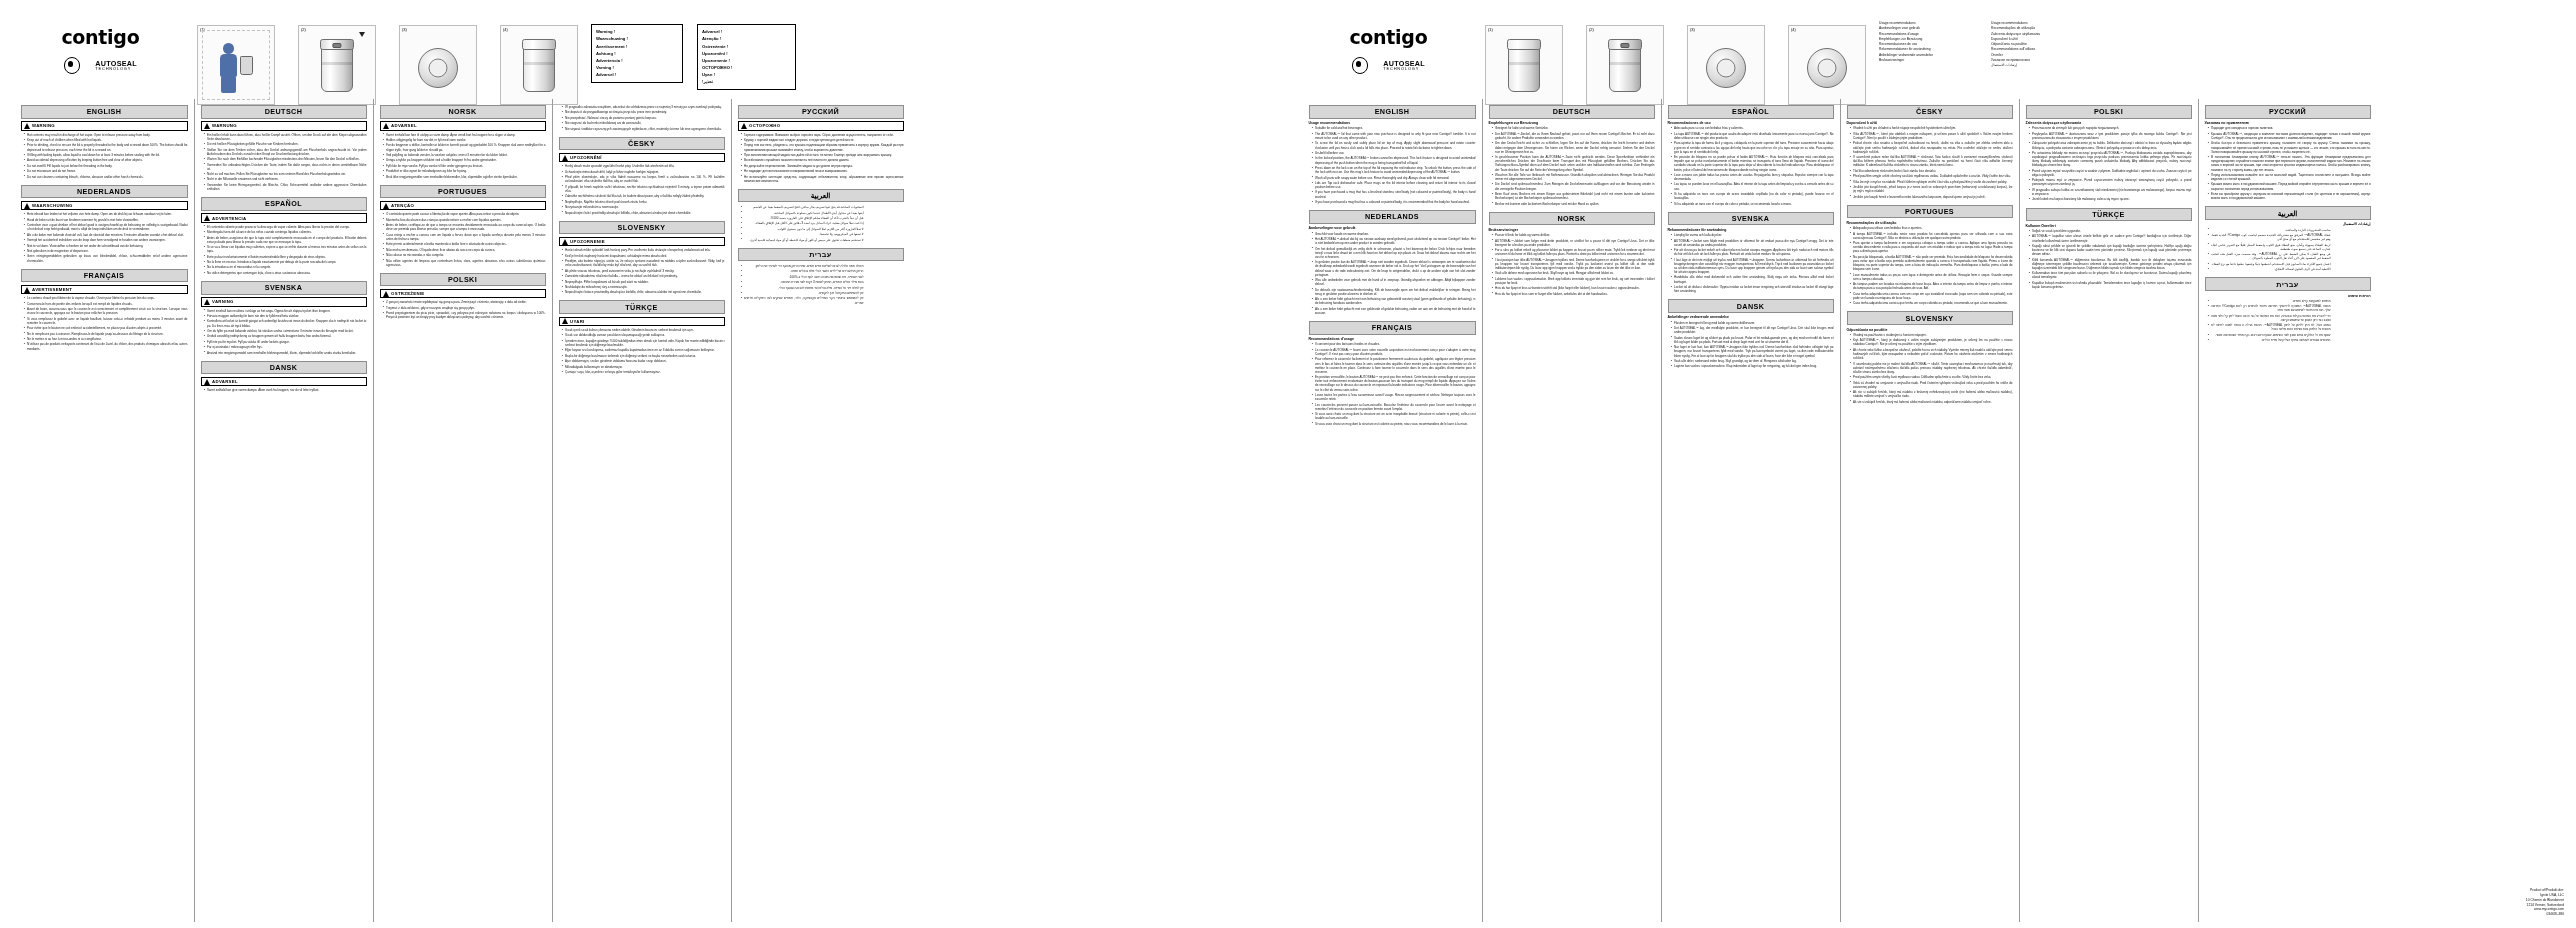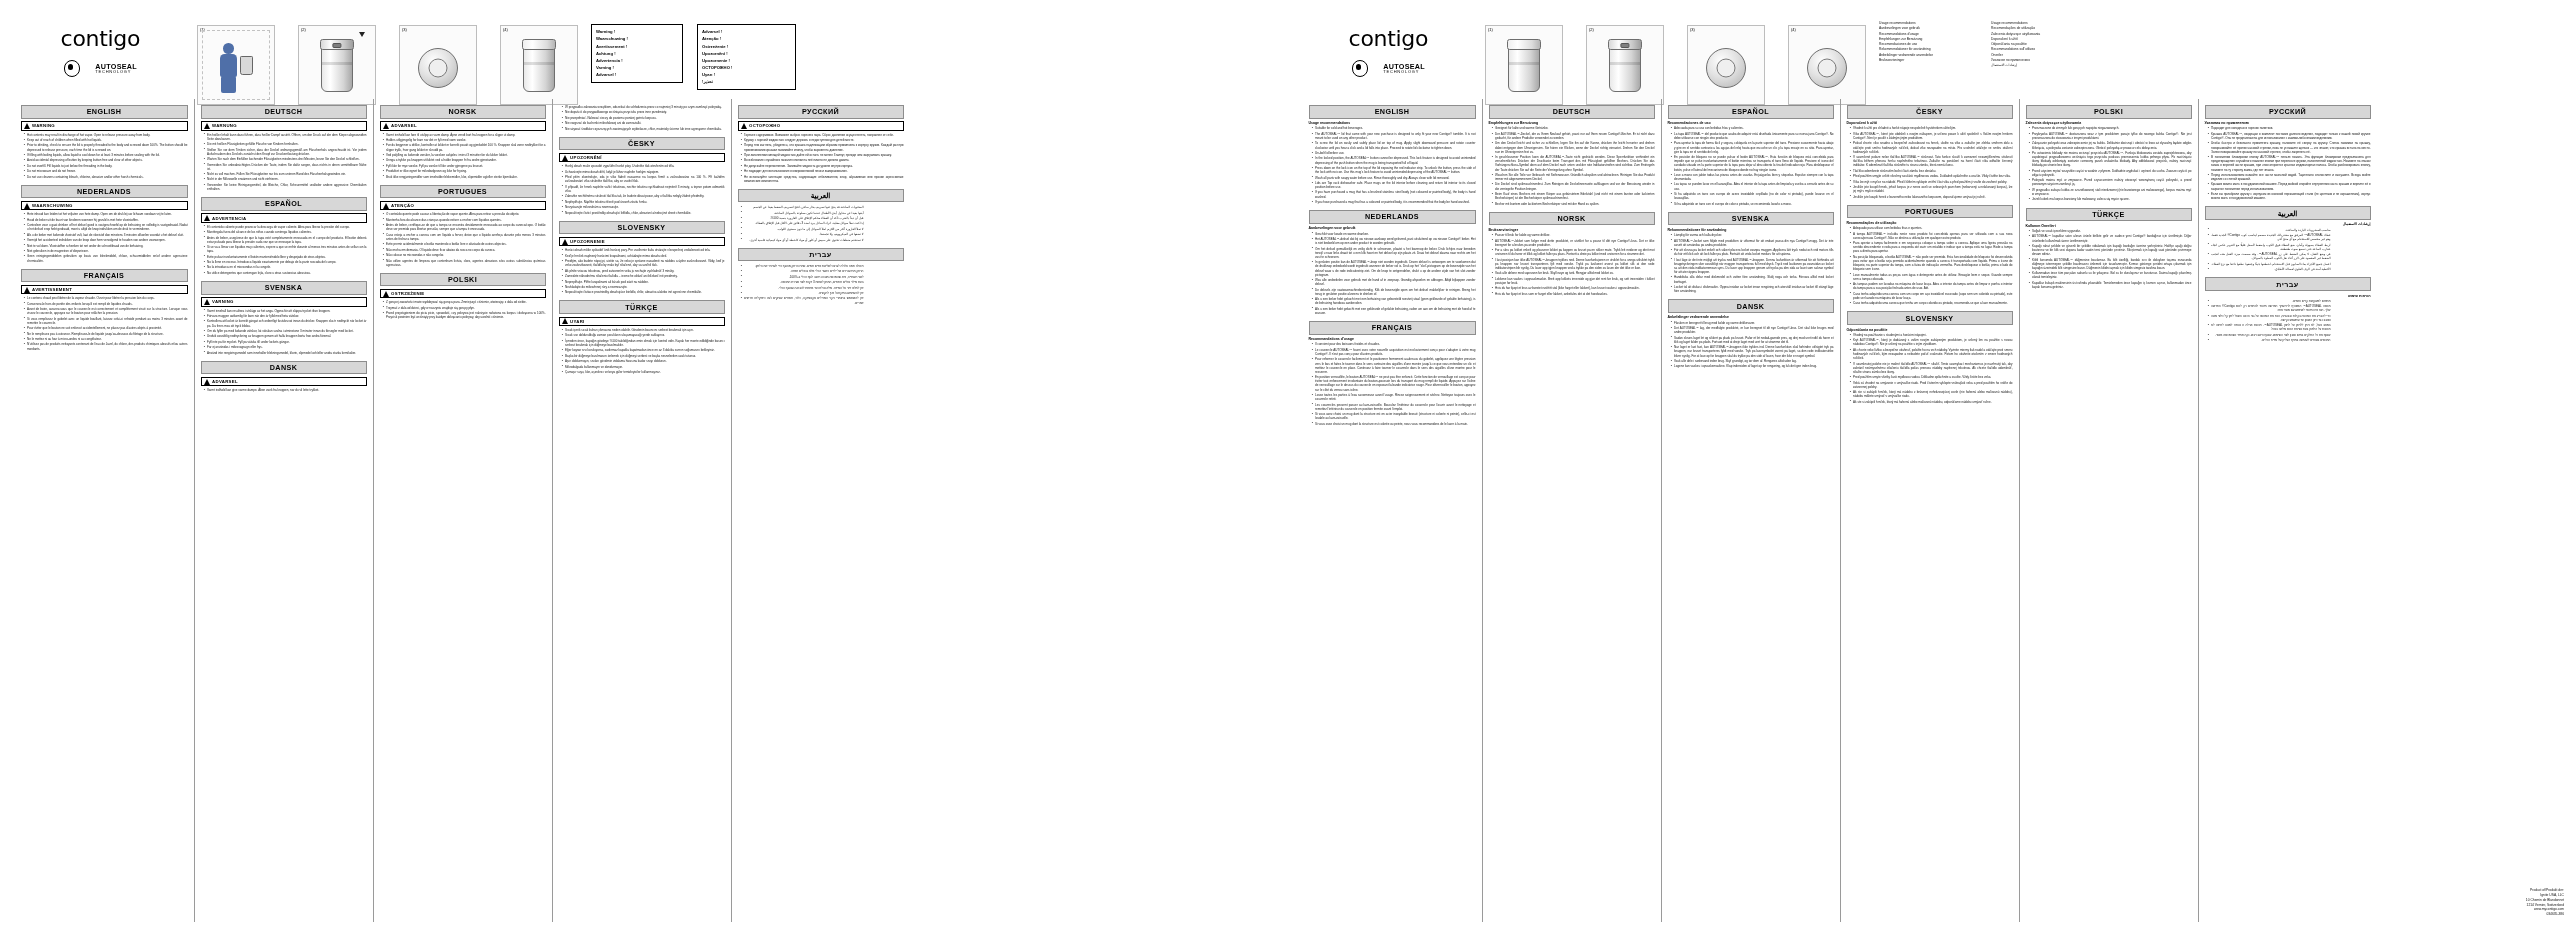--- a/index.html
+++ b/index.html
@@ -31,22 +31,22 @@
 
   
   .brand-block {
     position: absolute;
     top: 26px;
     width: 164px;
     text-align: center;
   }
   .brand-wordmark {
     font-family: "DejaVu Sans", sans-serif;
-    font-size: 22px;
-    font-weight: normal;
+    font-size: 19px;
+    font-weight: bold;
     letter-spacing: -0.3px;
     color: #000;
   }
   .brand-autoseal {
     margin-top: 9.2px;
     display: inline-flex;
     align-items: center;
     gap: 15px;
     justify-content: center;
   }

